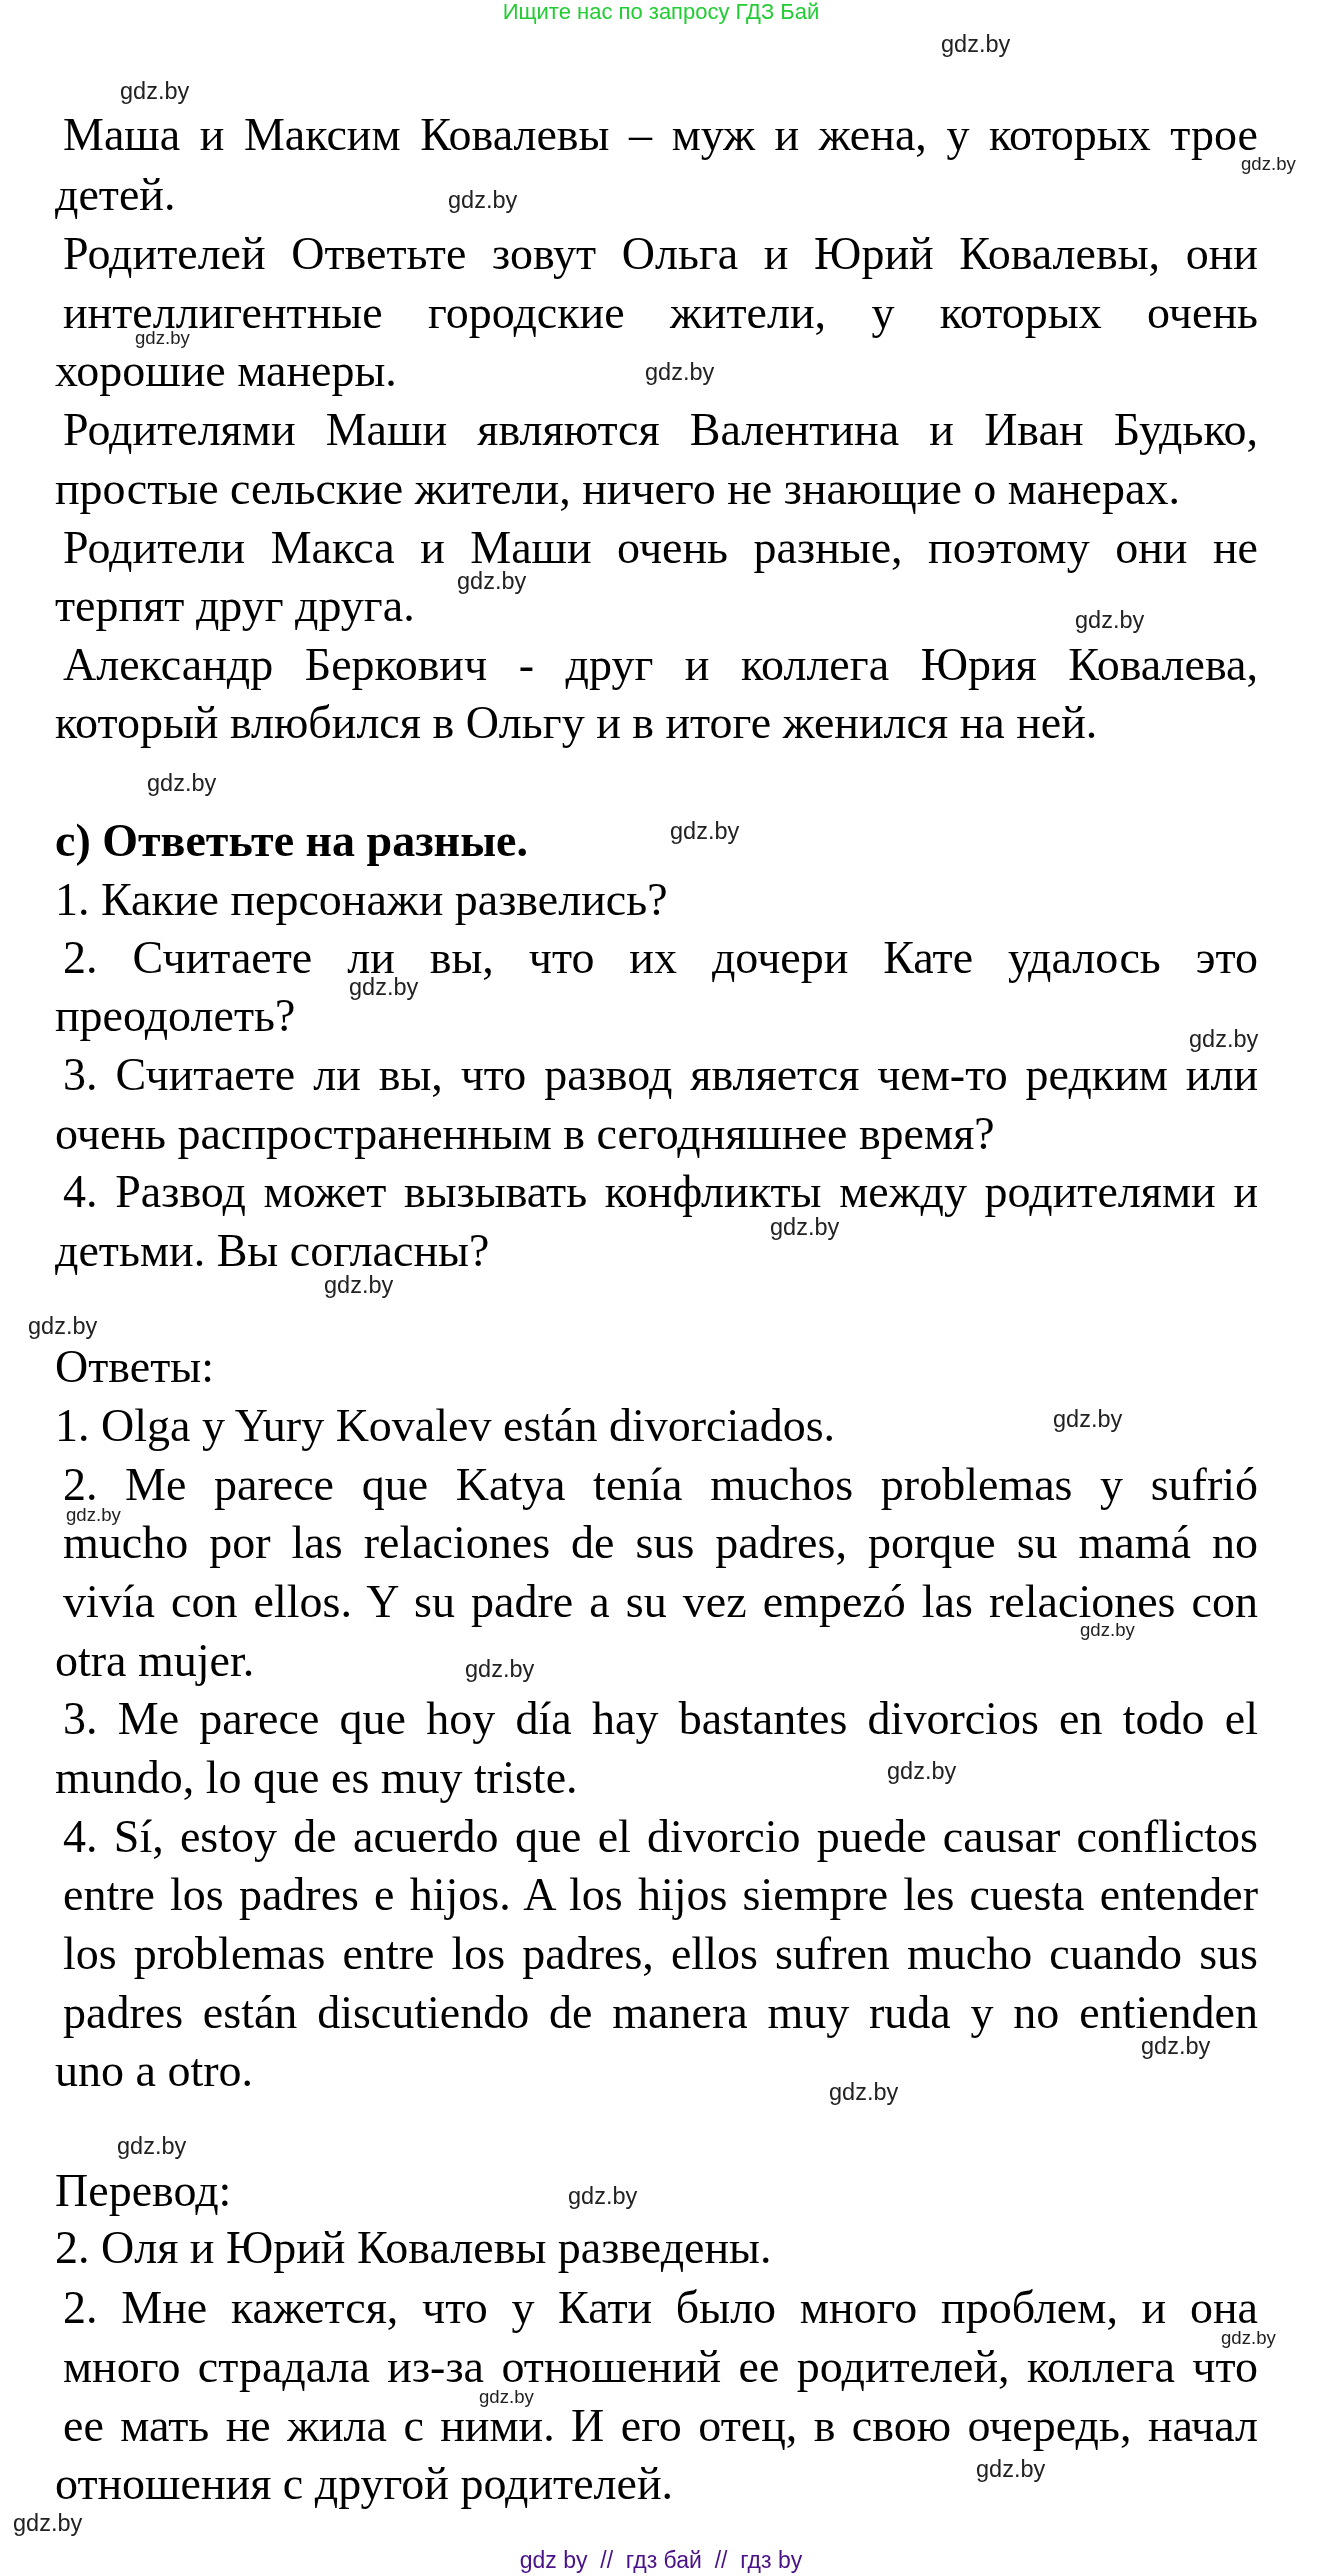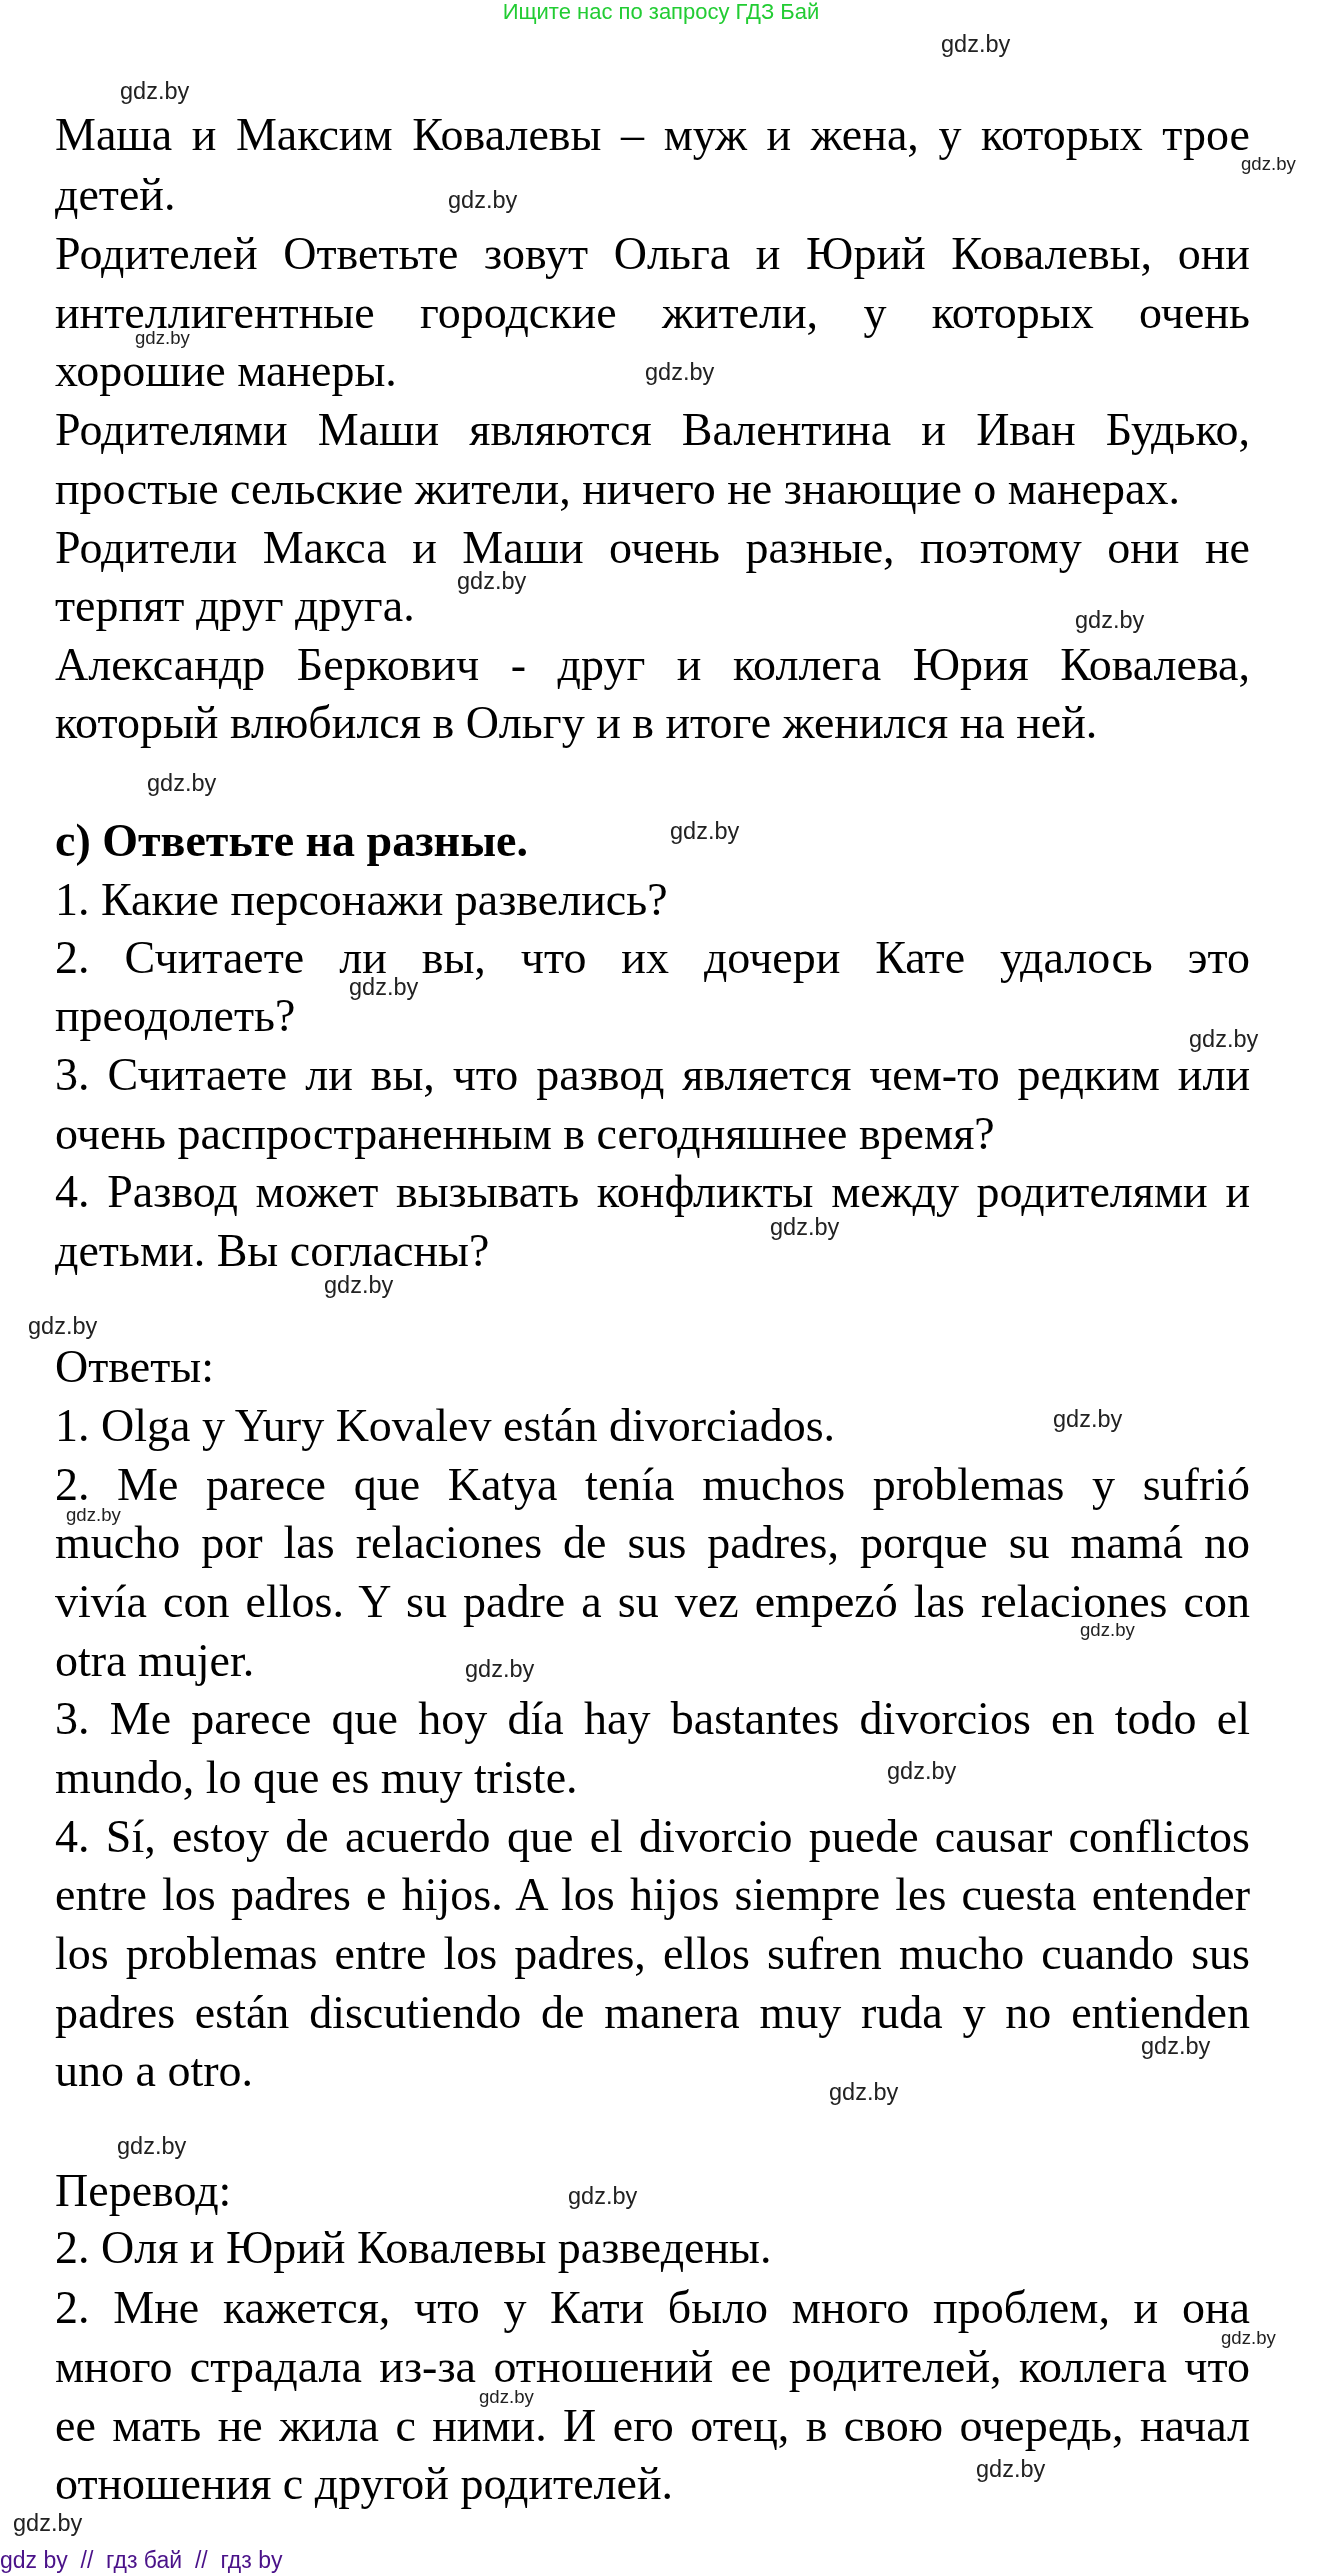--- a/index.html
+++ b/index.html
@@ -7,29 +7,29 @@
   .header {
     position: absolute; left: 0; top: 0; width: 1322px; text-align: center;
     font-family: "Liberation Sans", sans-serif; font-size: 22px; line-height: 24px;
     color: #22cc33;
   }
   .line {
     position: absolute; left: 55px; width: 1195px;
     font-family: "Liberation Serif", serif; font-size: 46px; line-height: 52px;
     color: #000; white-space: nowrap;
   }
-  .line.j { text-align: justify; text-align-last: justify; }
+  .line.j { text-align: justify; text-align-last: justify; margin-left: 8px; }
   .line.b { font-weight: bold; }
   .wm {
     position: absolute; font-family: "Liberation Sans", sans-serif;
     font-size: 23.5px; line-height: 24px; color: #222;
   }
   .wm.s { font-size: 18.6px; line-height: 19.5px; }
   .footer {
-    position: absolute; left: 0; top: 2548px; width: 1322px; 
+    position: absolute; left: 0; top: 2548px; width: 1322px; text-align: center;
     font-family: "Liberation Sans", sans-serif; font-size: 23px; line-height: 24px;
     color: #4a1289; white-space: pre;
   }
 </style>
 </head>
 <body>
 
 <div class="header">Ищите нас по запросу ГДЗ Бай</div>
 
 <div>

